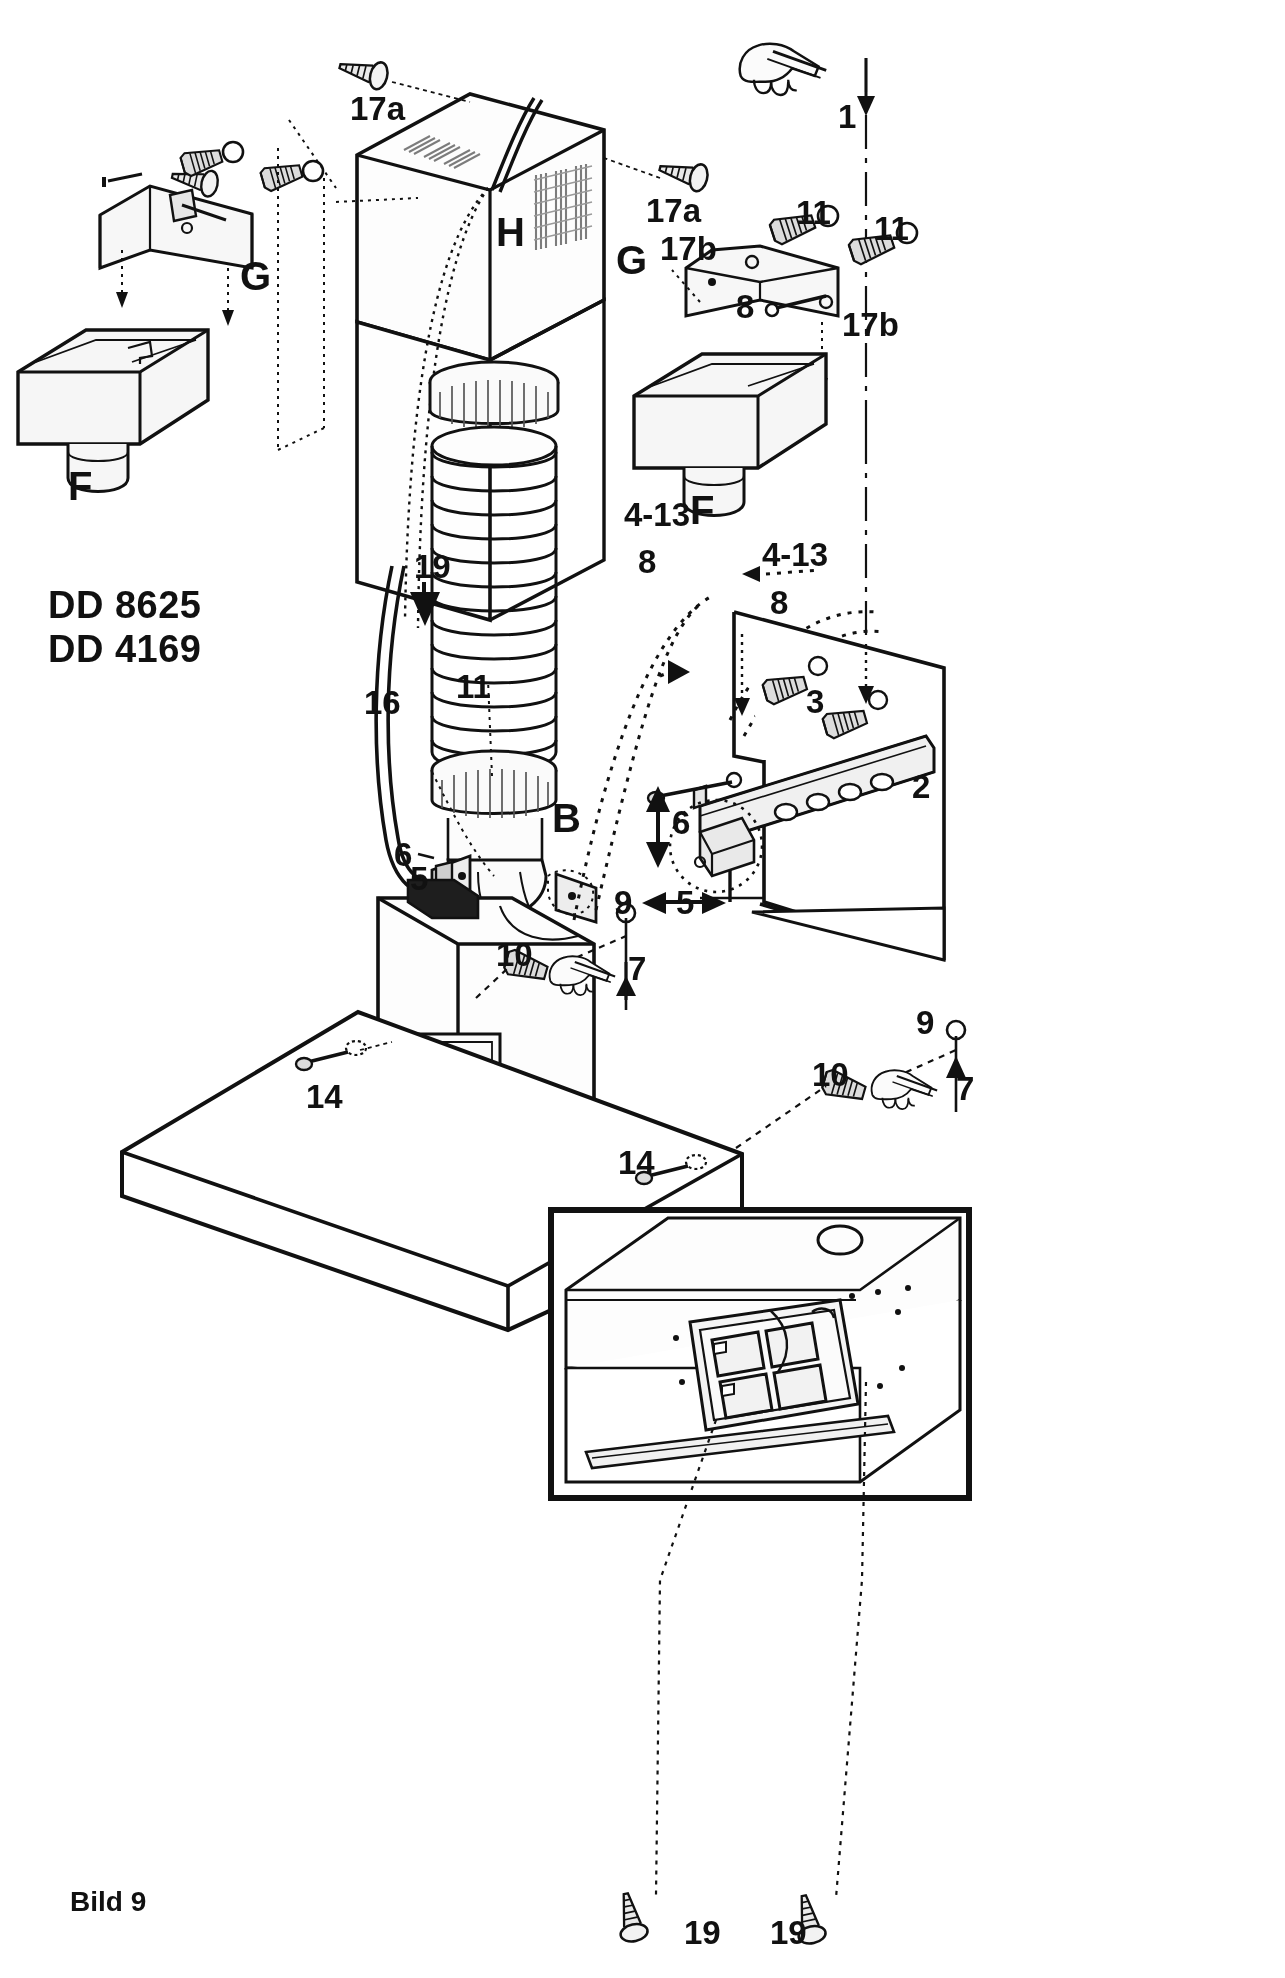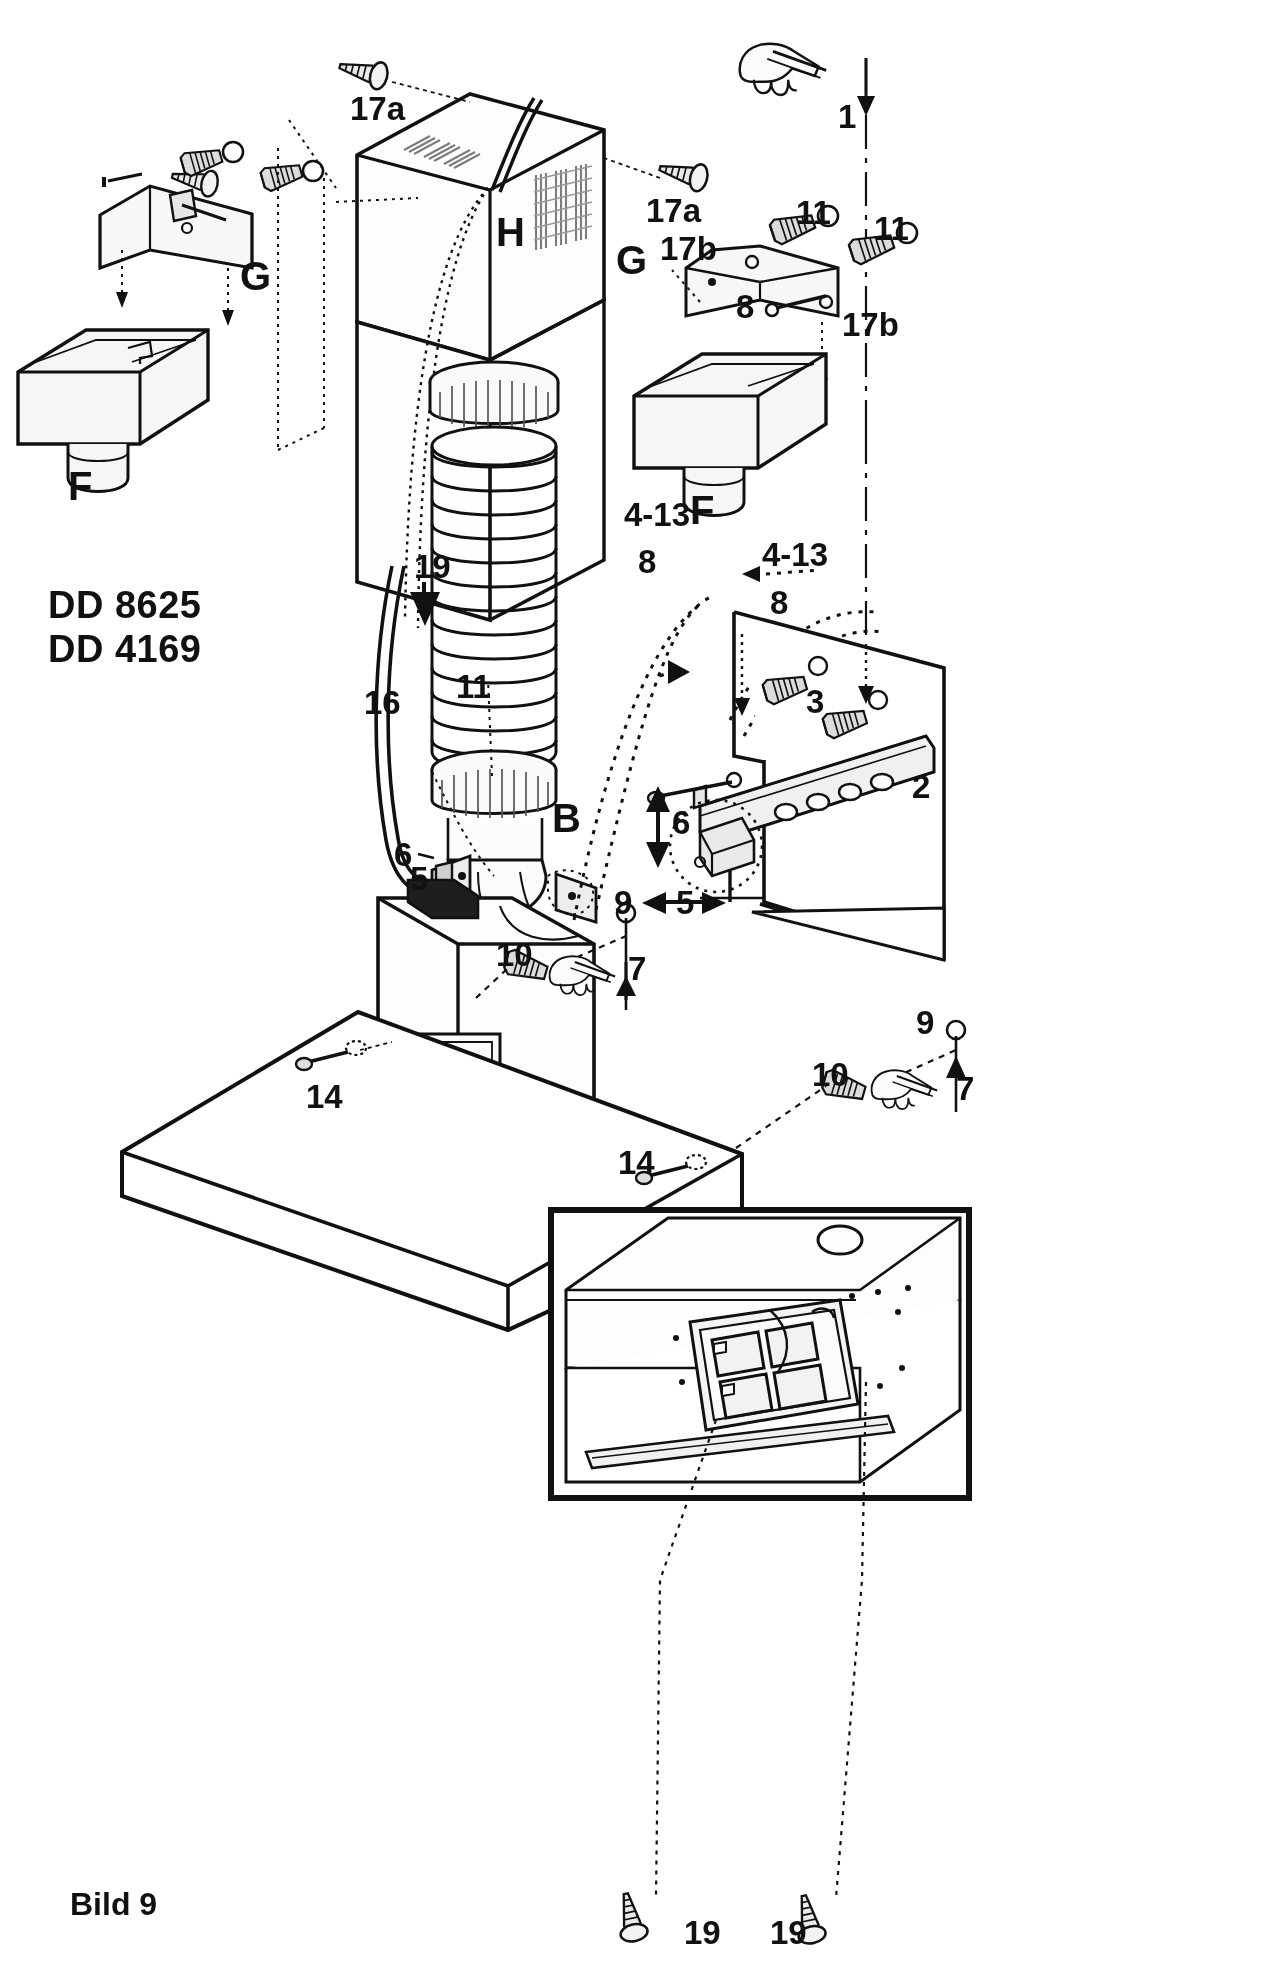--- a/index.html
+++ b/index.html
@@ -16,21 +16,21 @@
     font-family:"Liberation Sans", sans-serif;
     font-weight:bold;
     color:#111;
     white-space:nowrap;
     line-height:1;
     -webkit-font-smoothing:antialiased;
   }
   .lbl.n{font-size:33px;}
   .lbl.big{font-size:40px;}
   .lbl.model{font-size:38px;letter-spacing:.5px;}
-  .lbl.cap{font-size:32px;}
+  .lbl.cap{font-size:28px;}
 </style>
 </head>
 <body>
 
 <div id="stage">
 
   <svg class="layer" viewBox="0 0 1285 1978">
     <defs>
       <g id="screwGlyph">
         <path d="M0 6 L30 0 L34 3 L34 13 L30 16 L0 10 Z" fill="#e9e9e9" stroke="#111" stroke-width="2.2"></path>

